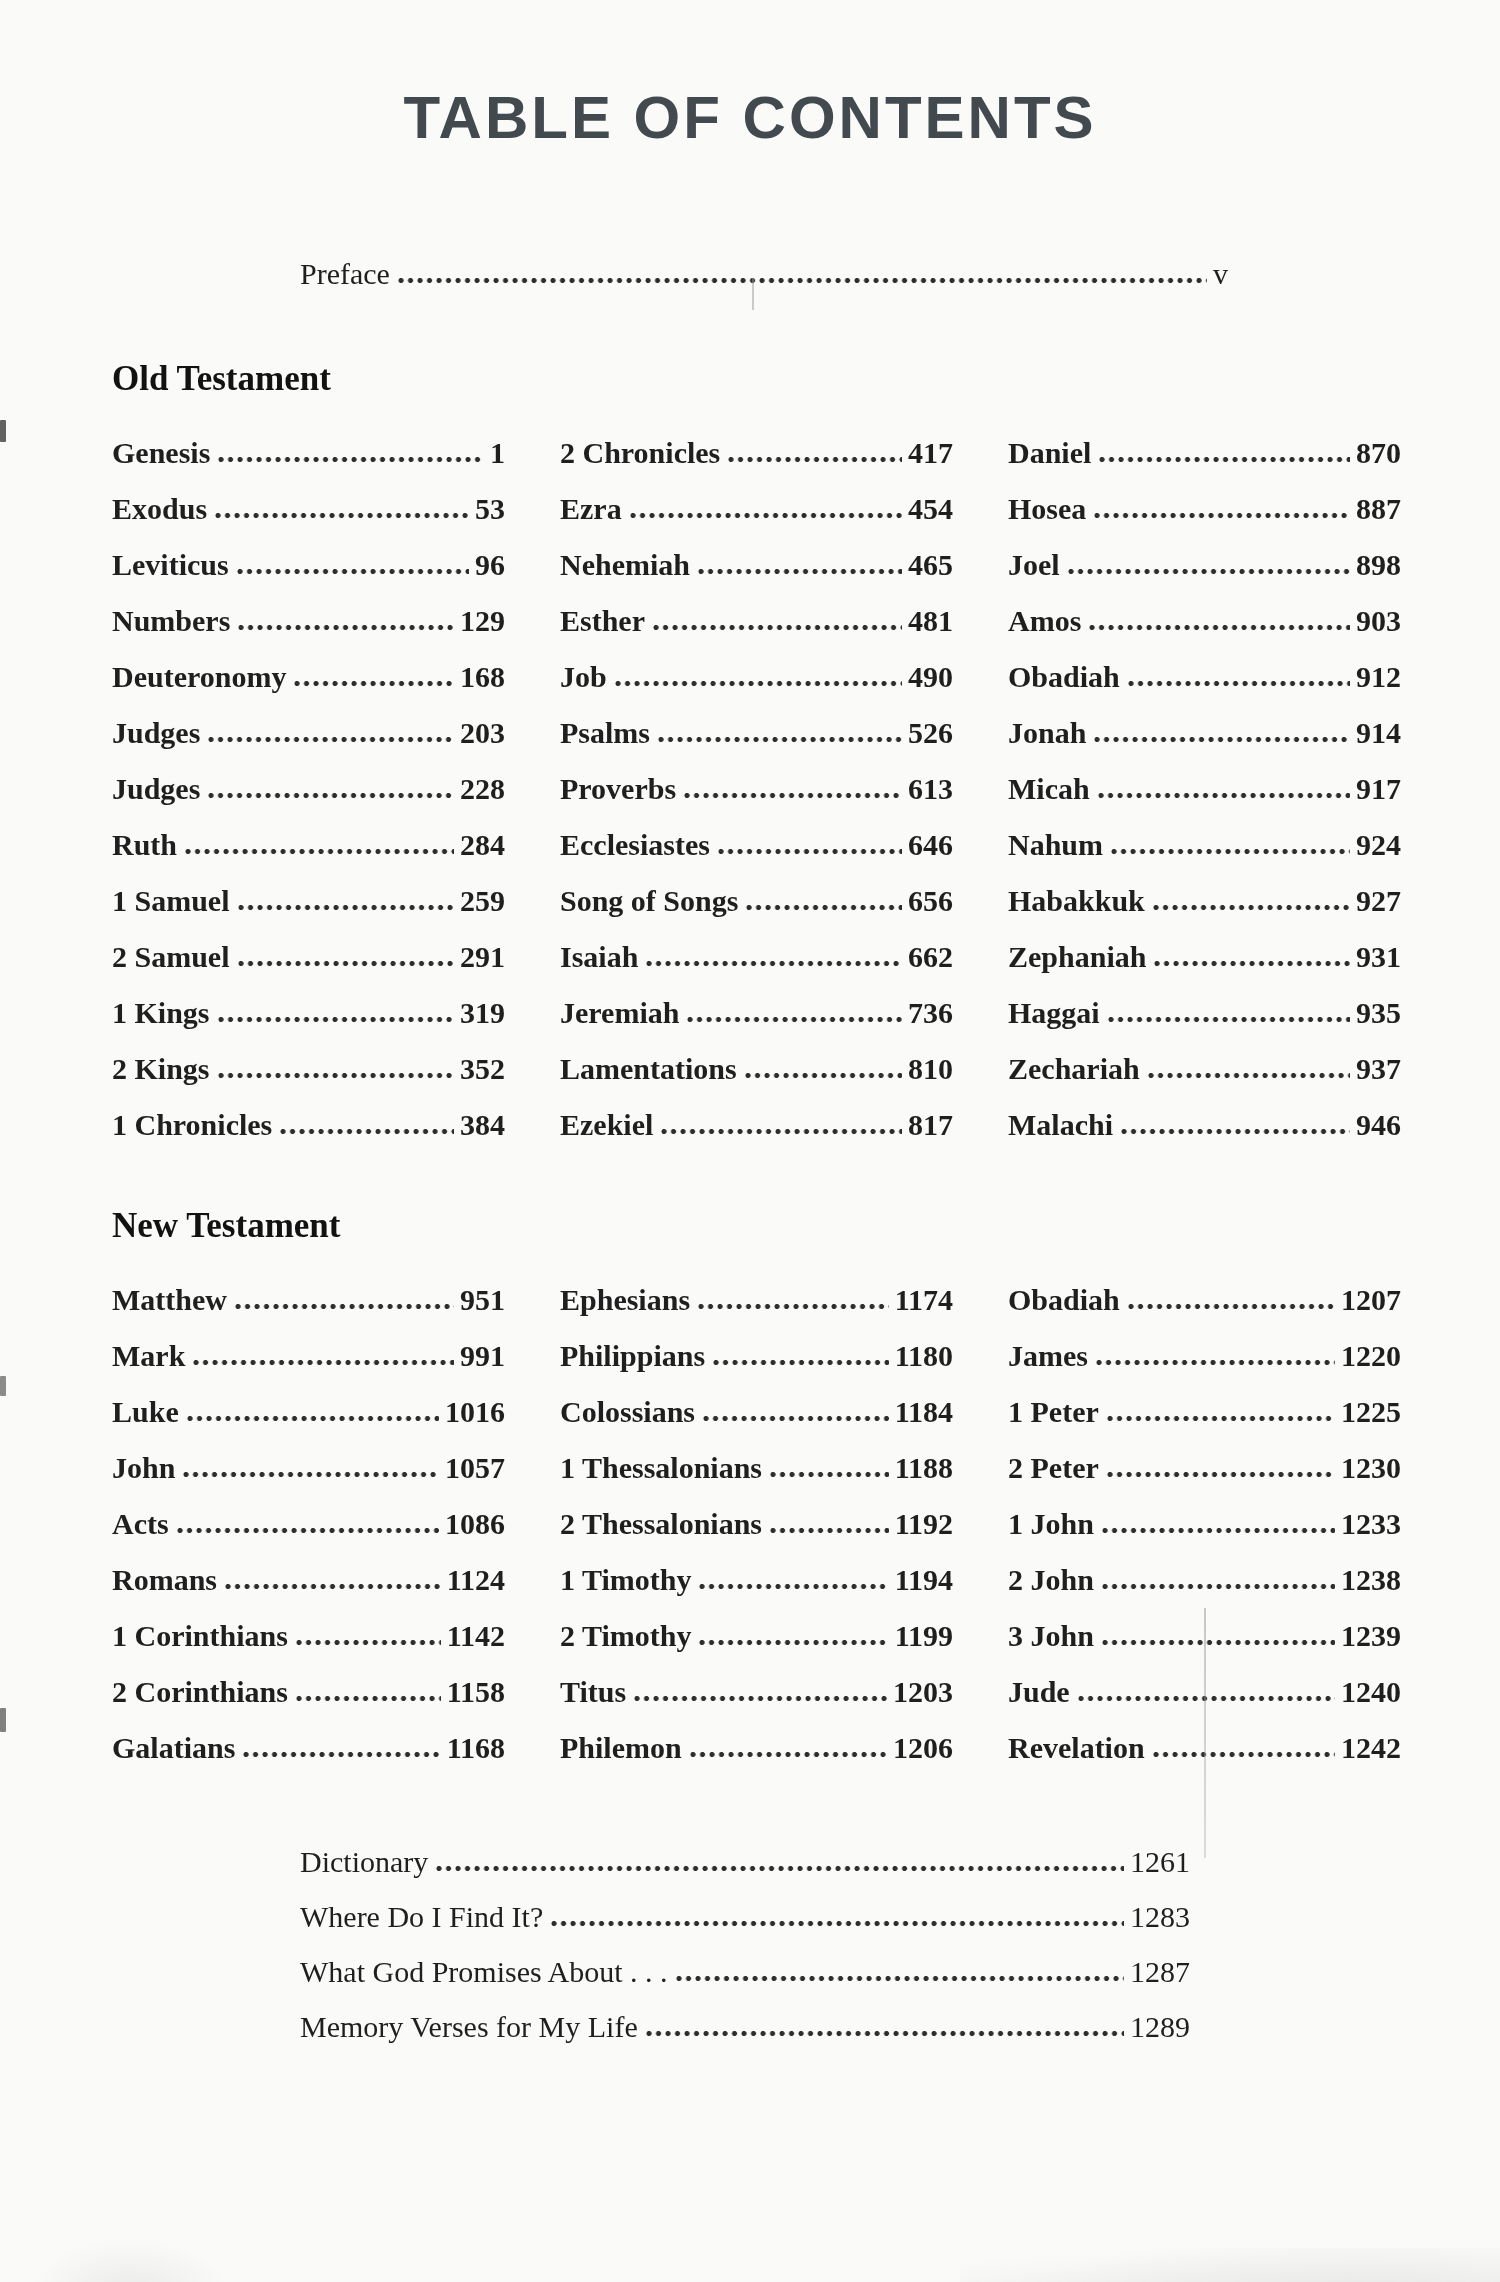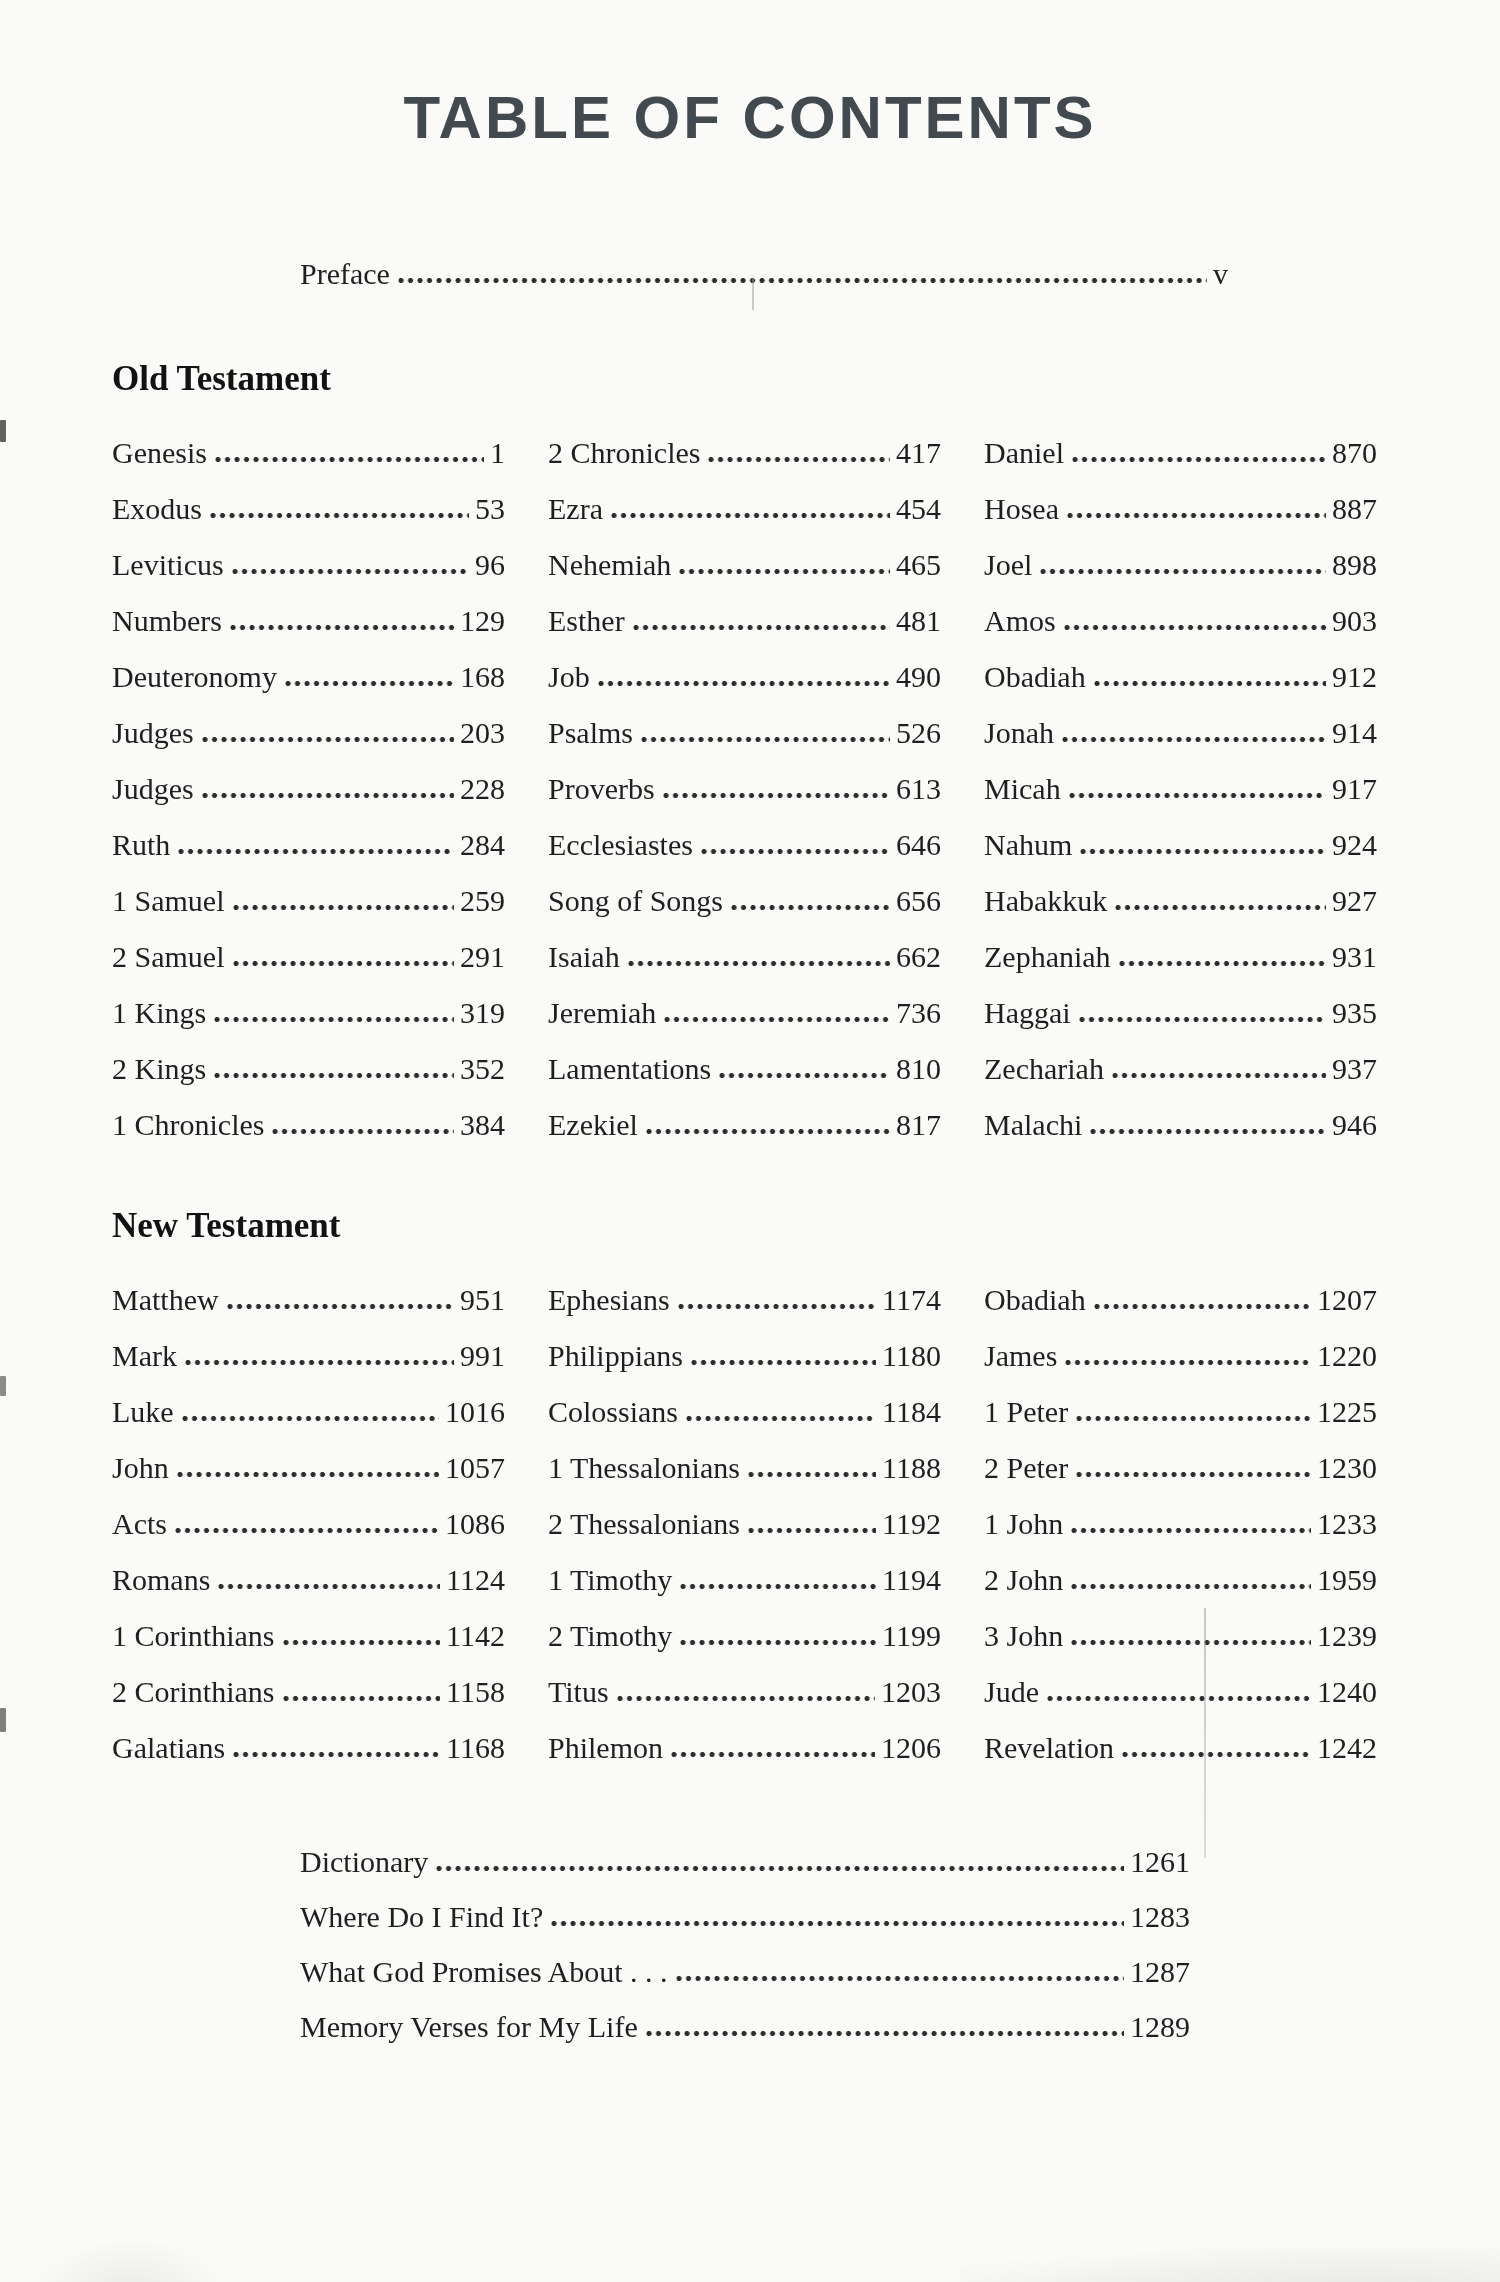--- a/index.html
+++ b/index.html
@@ -50,21 +50,21 @@
     font-family: Liberation Serif, serif;
     font-weight: bold;
     font-size: 35px;
     line-height: 41px;
     color: #121212;
     margin-left: 112px;
   }
   .heading-ot { margin-top: 56px; }
   .heading-nt { margin-top: 52px; }
 
-  .cols { display: flex; gap: 43px; margin: 26px 99px 0 112px; }
+  .cols { display: flex; gap: 55px; margin: 26px 99px 0 112px; font-weight: bold; }
   .col { flex: 0 0 393px; width: 393px; }
 
   .back-matter { margin: 58px 0 0 300px; width: 890px; text-align: right; }
   .back-matter .entry { height: 55px; line-height: 55px; }
 
   
   .artifact { position: absolute; pointer-events: none; }
   .tick { left: 0; width: 6px; background: #2f2f2f; opacity: .75; border-radius: 1px; }
   .tick-1 { top: 332px; height: 22px; }
   .tick-2 { top: 1288px; height: 20px; opacity: .55; }
@@ -488,21 +488,21 @@
 
         <div class="entry">
           <span class="book">1 John</span>
           <span class="leader"></span>
           <span class="pg">1233</span>
         </div>
 
         <div class="entry">
           <span class="book">2 John</span>
           <span class="leader"></span>
-          <span class="pg">1959</span>
+          <span class="pg">1238</span>
         </div>
 
         <div class="entry">
           <span class="book">3 John</span>
           <span class="leader"></span>
           <span class="pg">1239</span>
         </div>
 
         <div class="entry">
           <span class="book">Jude</span>

